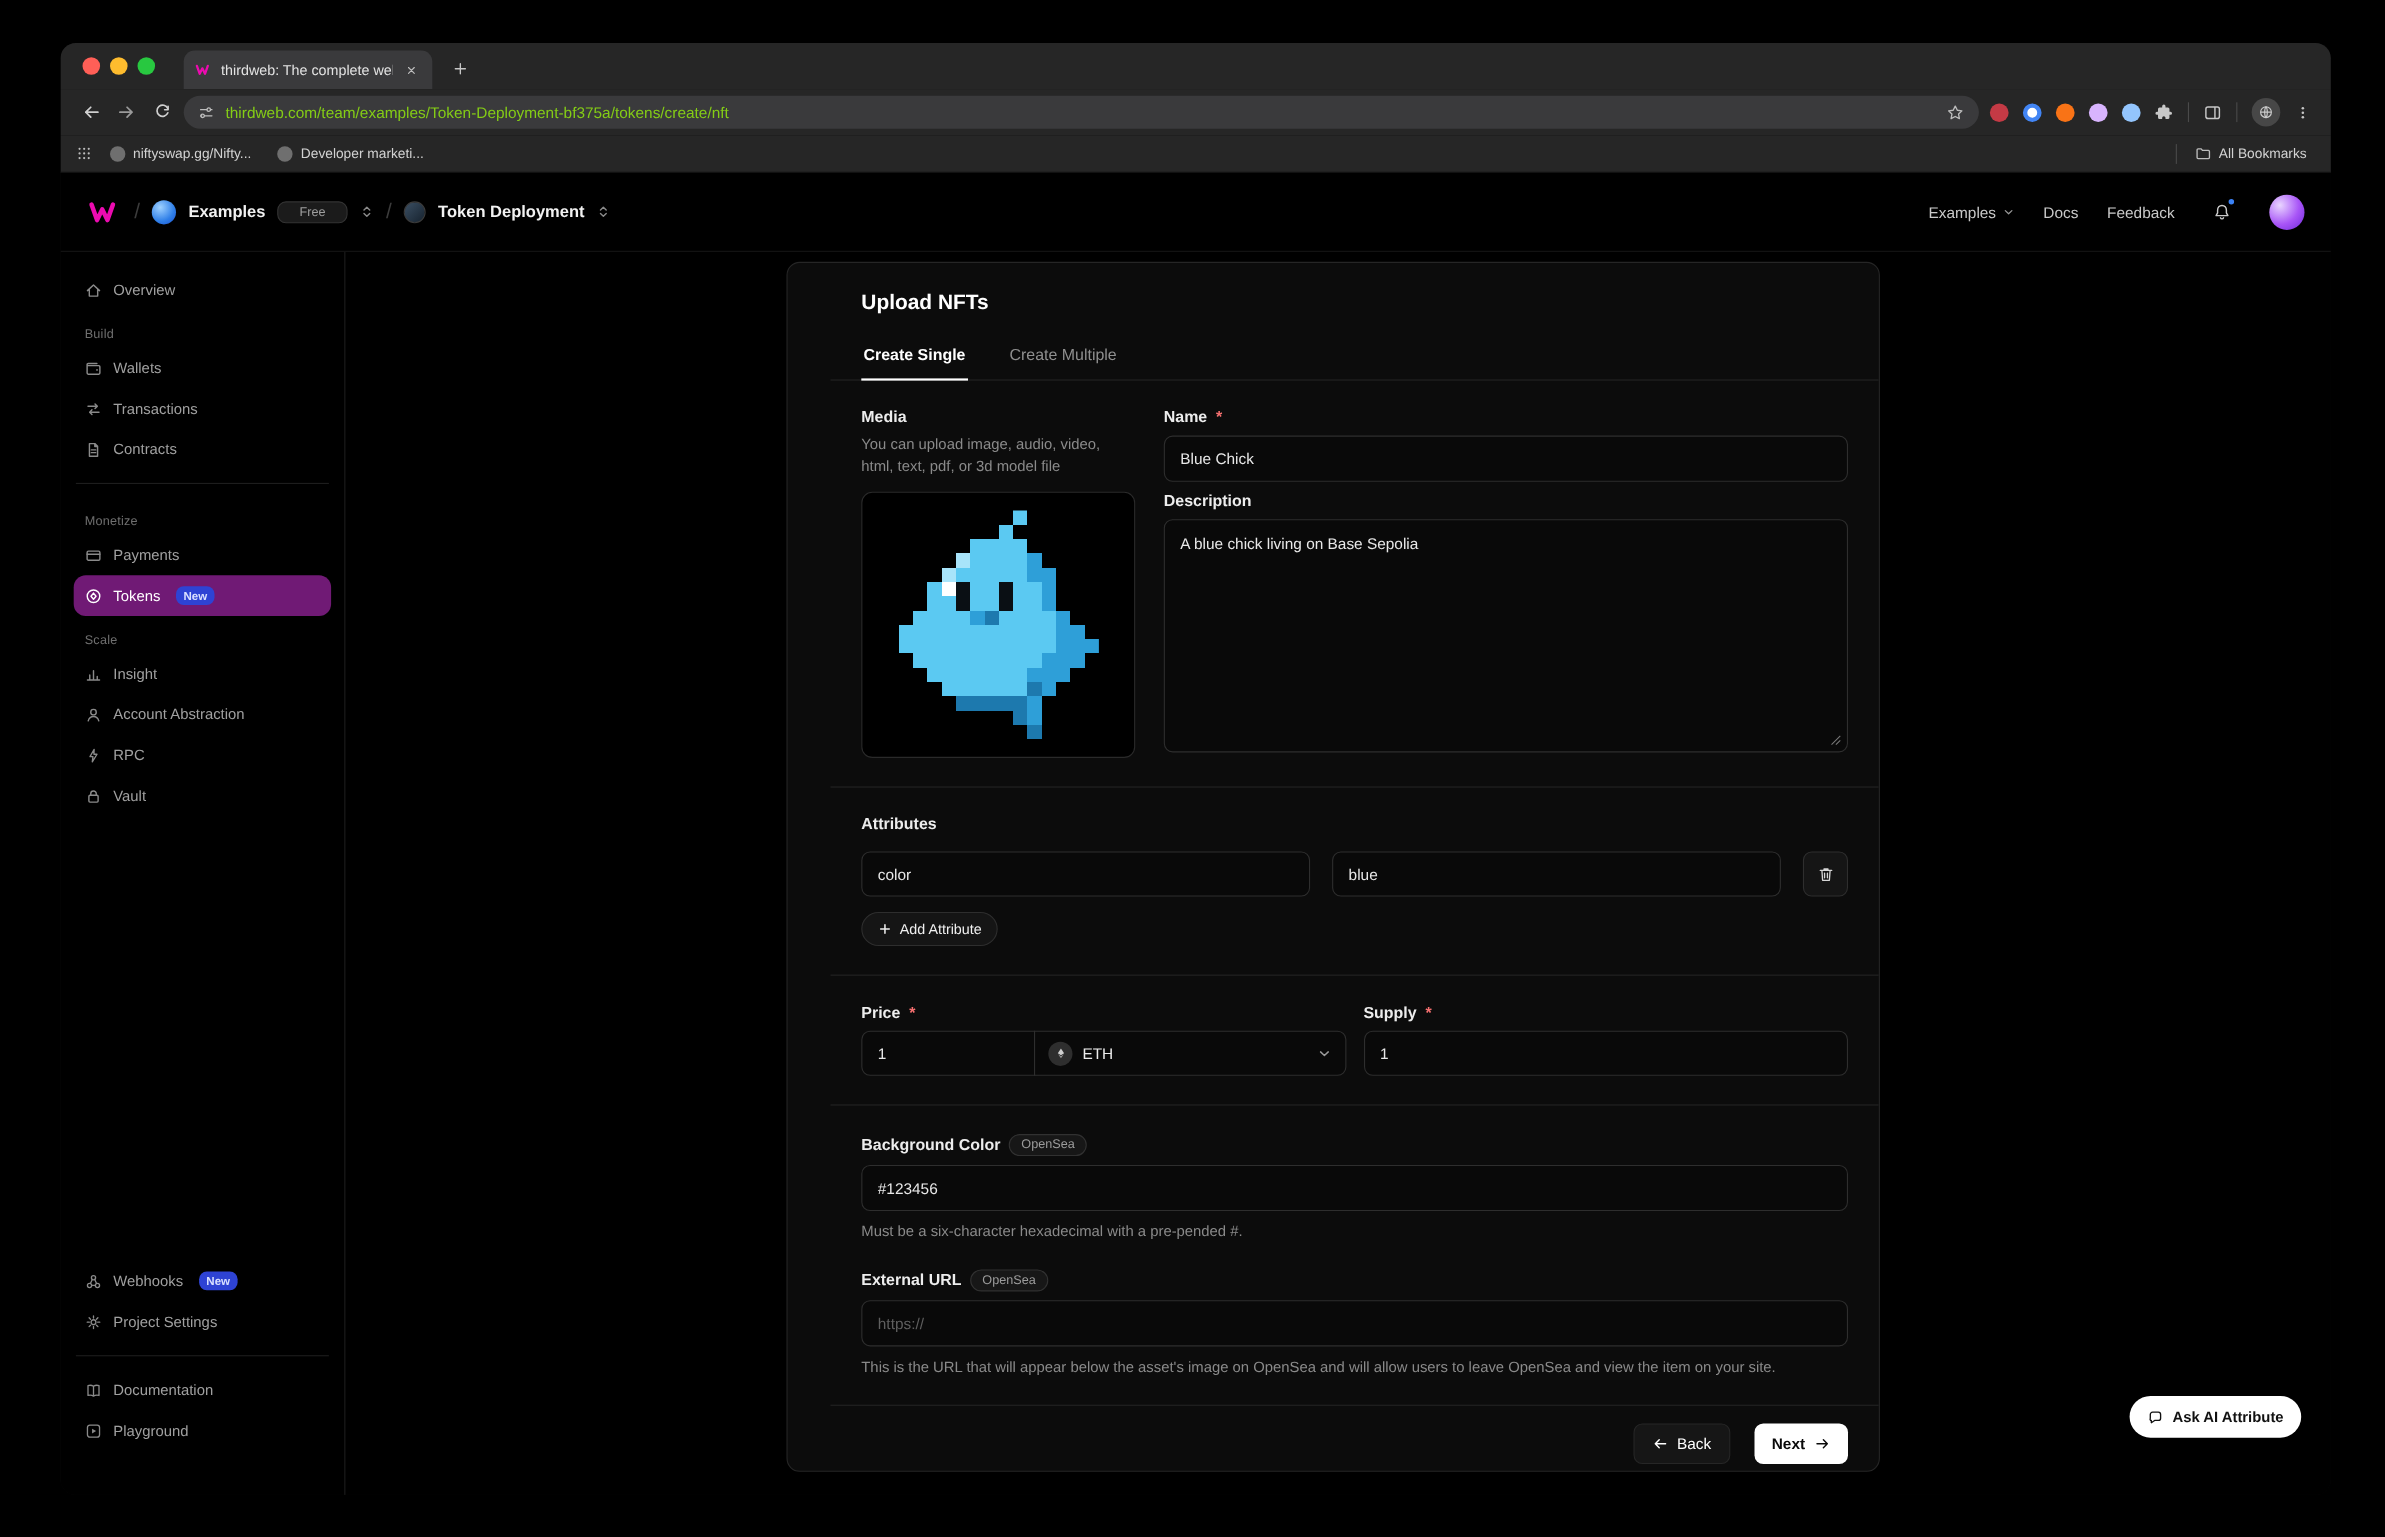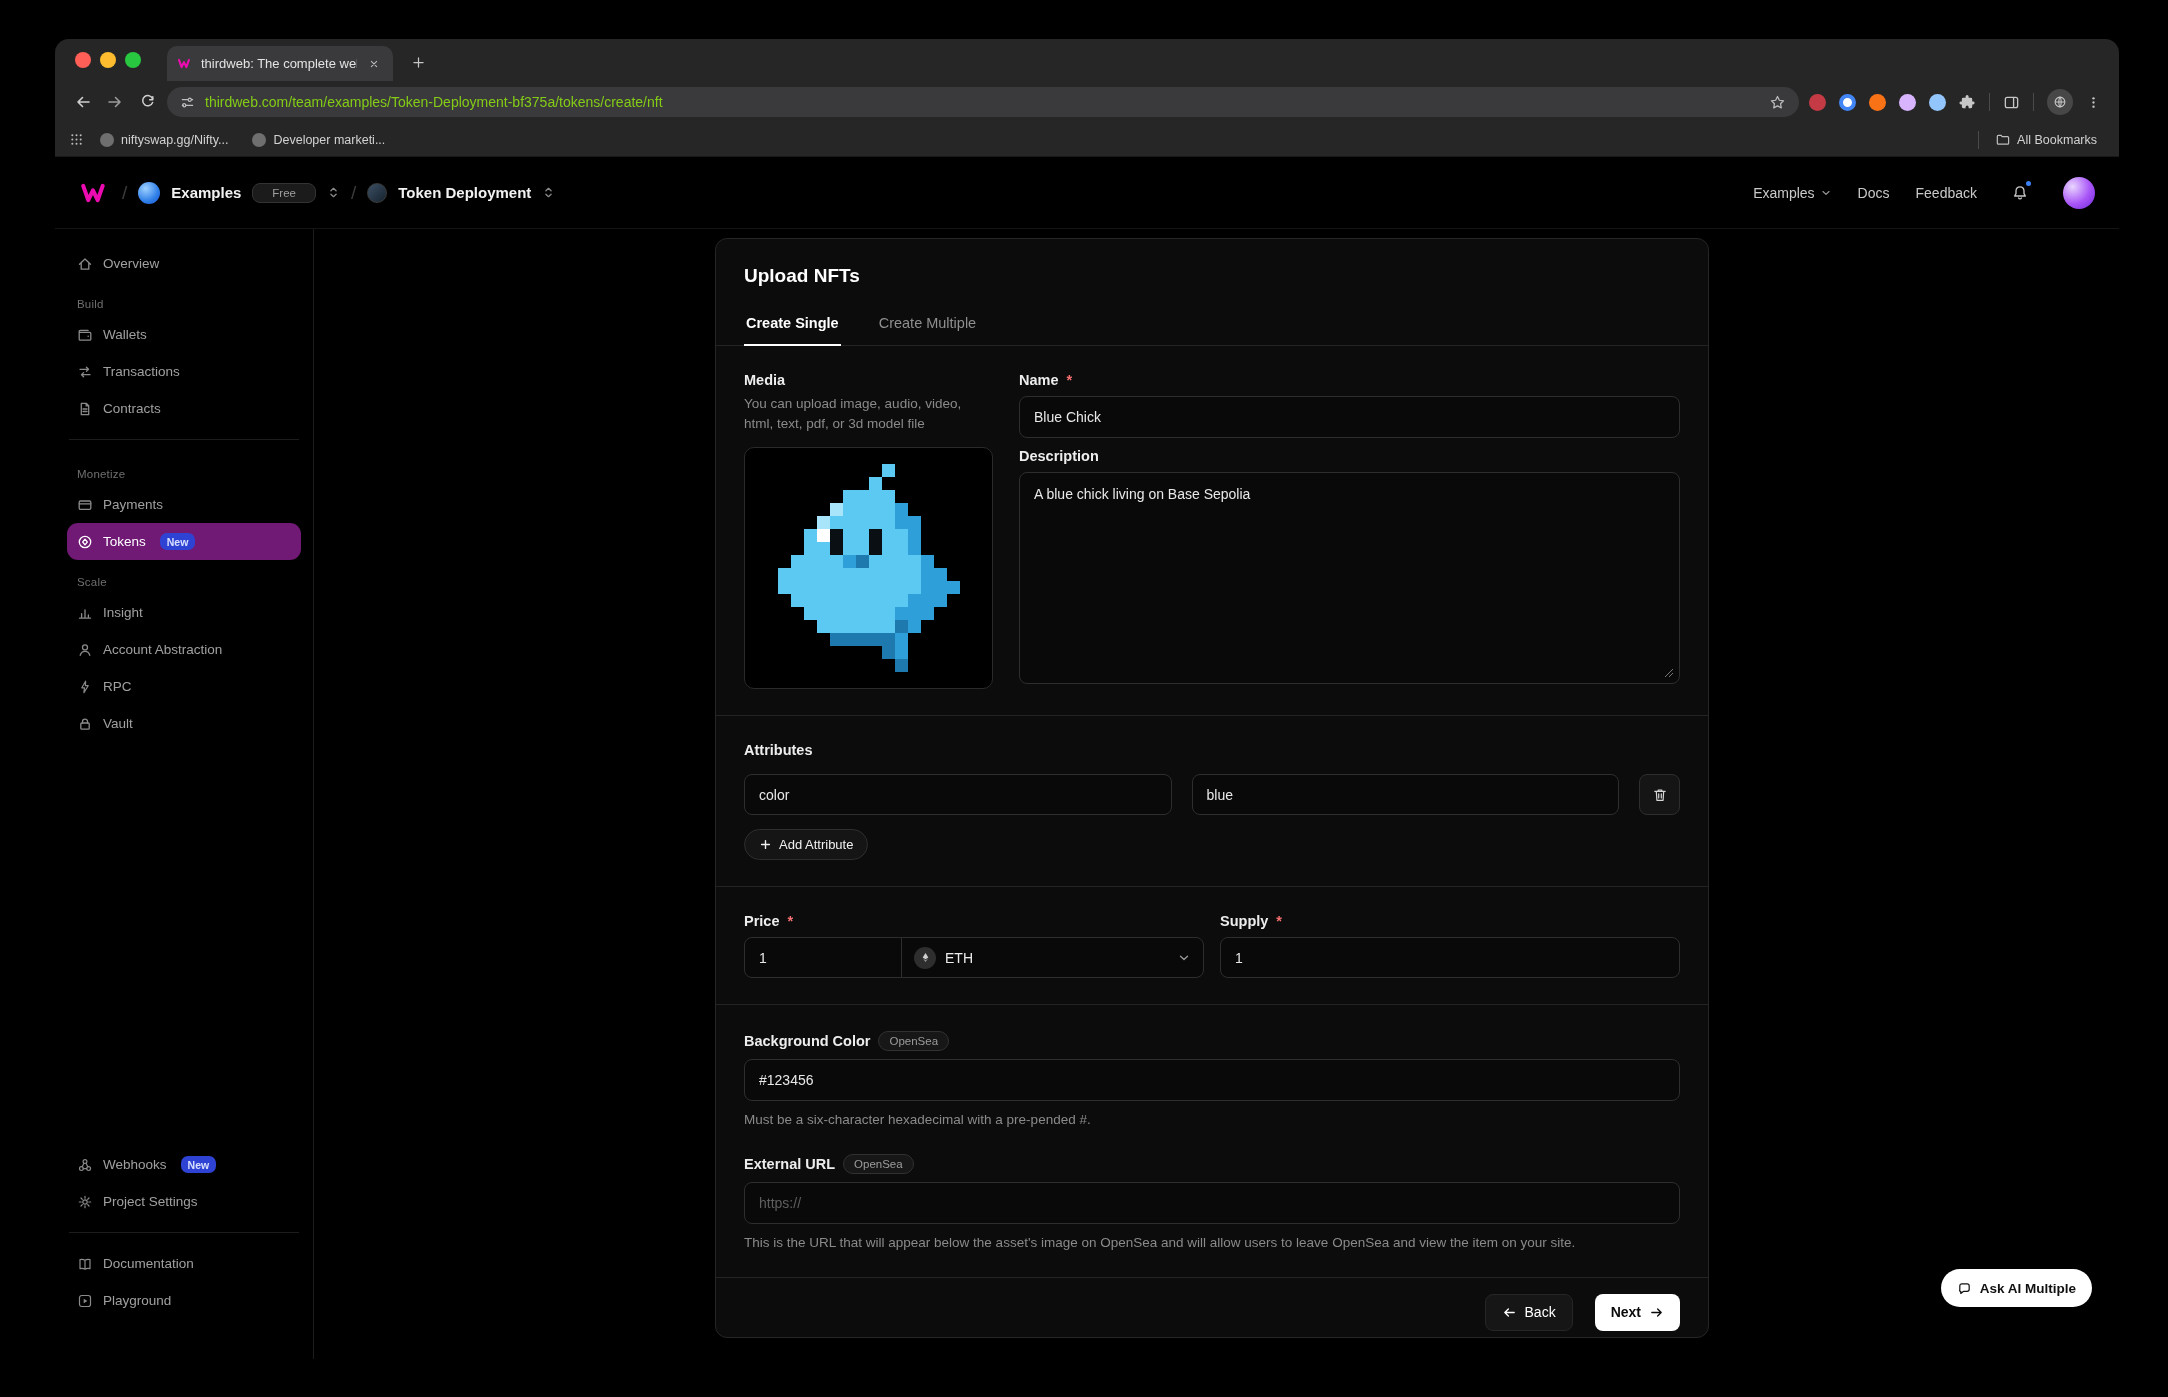--- a/index.html
+++ b/index.html
@@ -66,21 +66,21 @@
   .side-item.selected .icon { color:#fff; }
   .side-label { font-size:11.5px; color:#6f6f6f; margin:16px 0 6px 10px; letter-spacing:.2px; }
   .side-div { height:1px; background:#1d1d1d; margin:12px 2px; flex:0 0 1px; }
   .side-spacer { flex:1; }
   .badge-new { margin-left:4px; font-size:10.5px; font-weight:700; color:#d9e0ff; background:#2e43d4; padding:2.5px 7px; border-radius:7px; }
 
   .main { position:relative; flex:1; min-width:0; }
 
   
   .card { position:absolute; left:401px; top:9px; width:994px; height:1100px; background:#0c0c0c;
-    border:1px solid #262626; border-radius:12px; overflow:hidden; }
+    border:1px solid #262626; border-radius:12px; overflow:hidden;padding-left:39px; }
   .card-head { padding:26px 28px 0; }
   .card-title { font-size:19px; font-weight:700; color:#fff; }
   .tabs { display:flex; gap:36px; padding:0 28px; margin-top:16px; border-bottom:1px solid #242424; }
   .tab-item { padding:12px 2px 13px; font-size:14.5px; color:#8f8f8f; border-bottom:2px solid transparent; margin-bottom:-1px; }
   .tab-item.active { color:#fff; border-color:#fff; font-weight:600; }
   .card-body { padding:26px 28px 0; }
 
   .field-label { font-size:14.5px; font-weight:600; color:#ededed; display:flex; align-items:center; gap:8px; }
   .req { color:#f87171; font-weight:700; }
   .hint { font-size:13.5px; color:#8a8a8a; line-height:1.45; margin-top:6px; }
@@ -683,16 +683,16 @@
           </div>
         </div>
       </div>
     </div>
   </div>
 
   <button class="ask-ai">
     <svg width="15" height="15" viewBox="0 0 16 16" fill="none" stroke="currentColor" stroke-width="1.3" stroke-linejoin="round">
         <path d="M13 8.8a2.2 2.2 0 0 1-2.2 2.2H7.2L4 13.2V11h-.8A2.2 2.2 0 0 1 3 8.8V5.2A2.2 2.2 0 0 1 5.2 3h5.6A2.2 2.2 0 0 1 13 5.2z"></path>
       </svg>
-    <span>Ask AI Multiple</span>
+    <span>Ask AI Attribute</span>
   </button>
 
 </div>
 
 </body></html>

